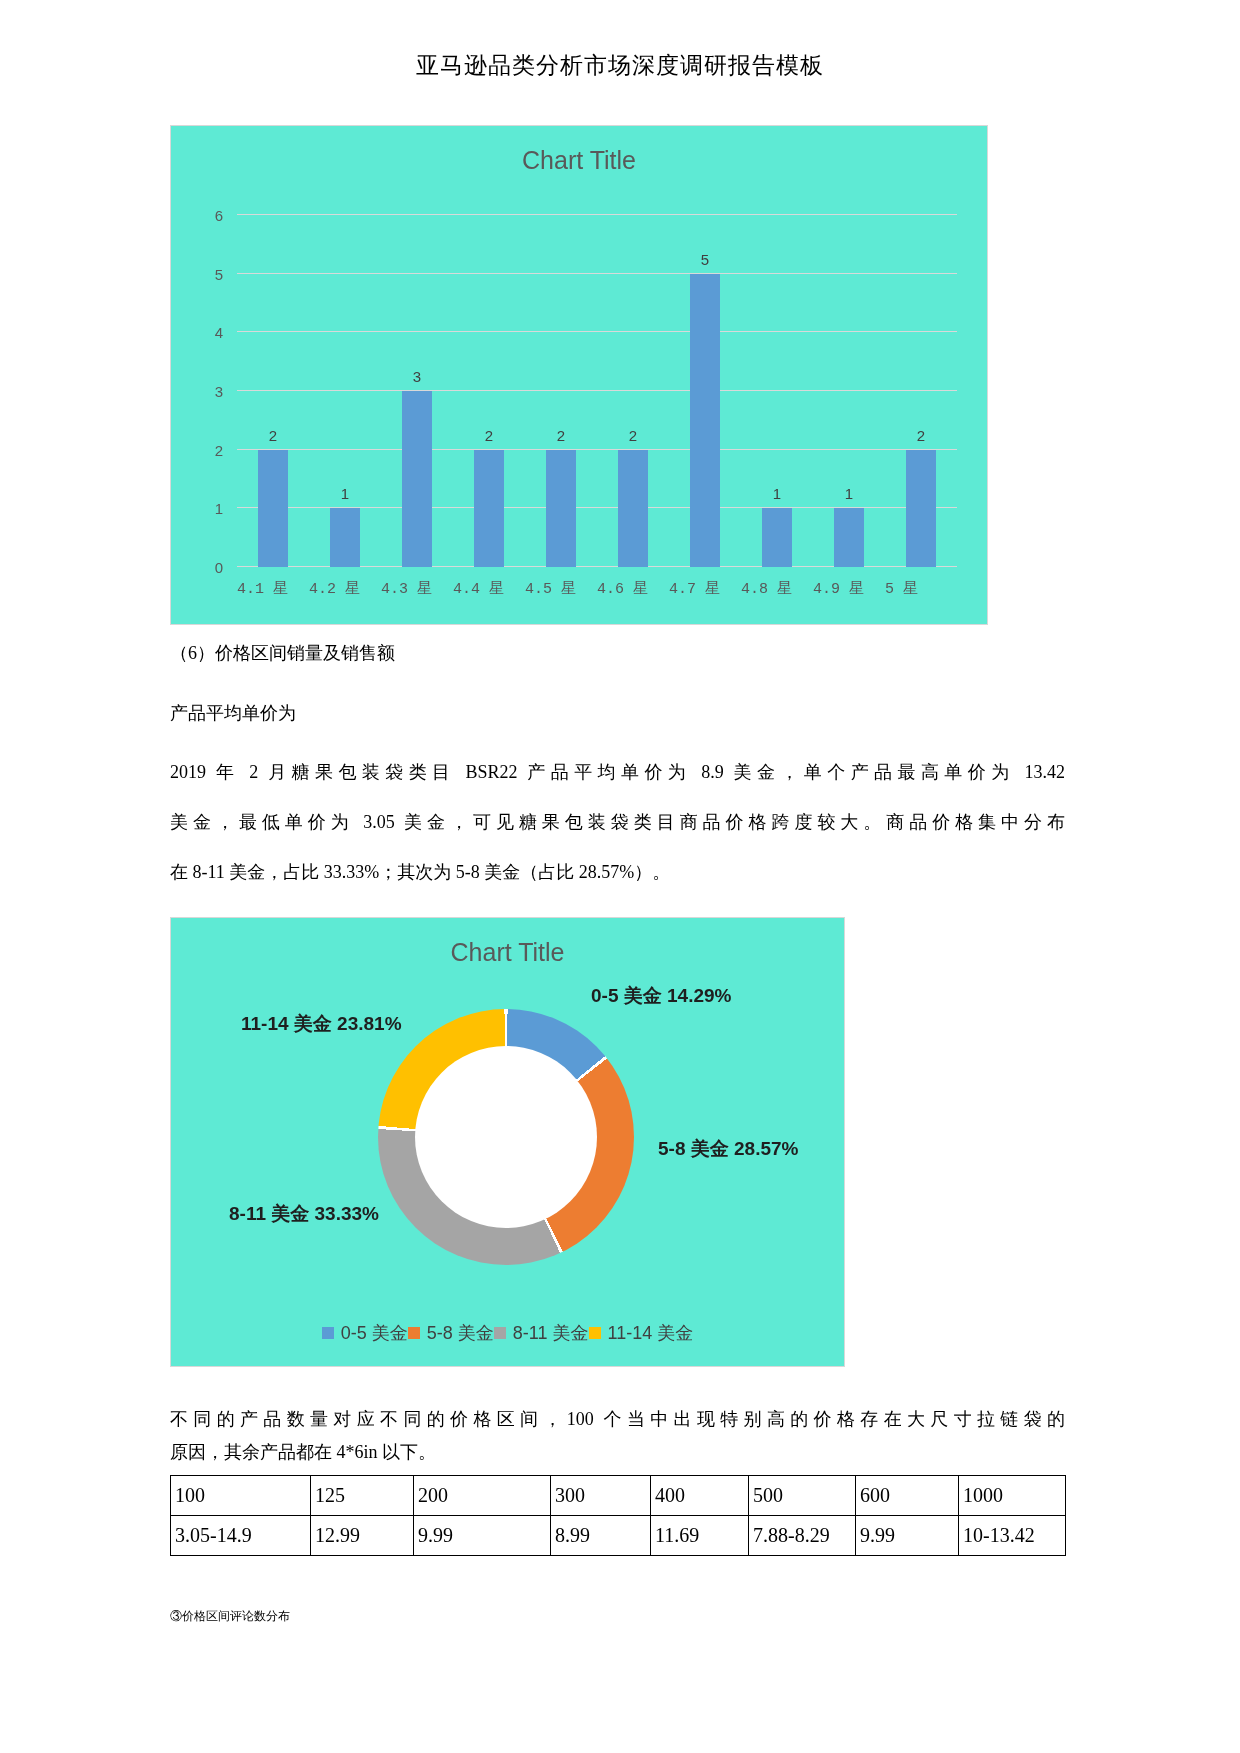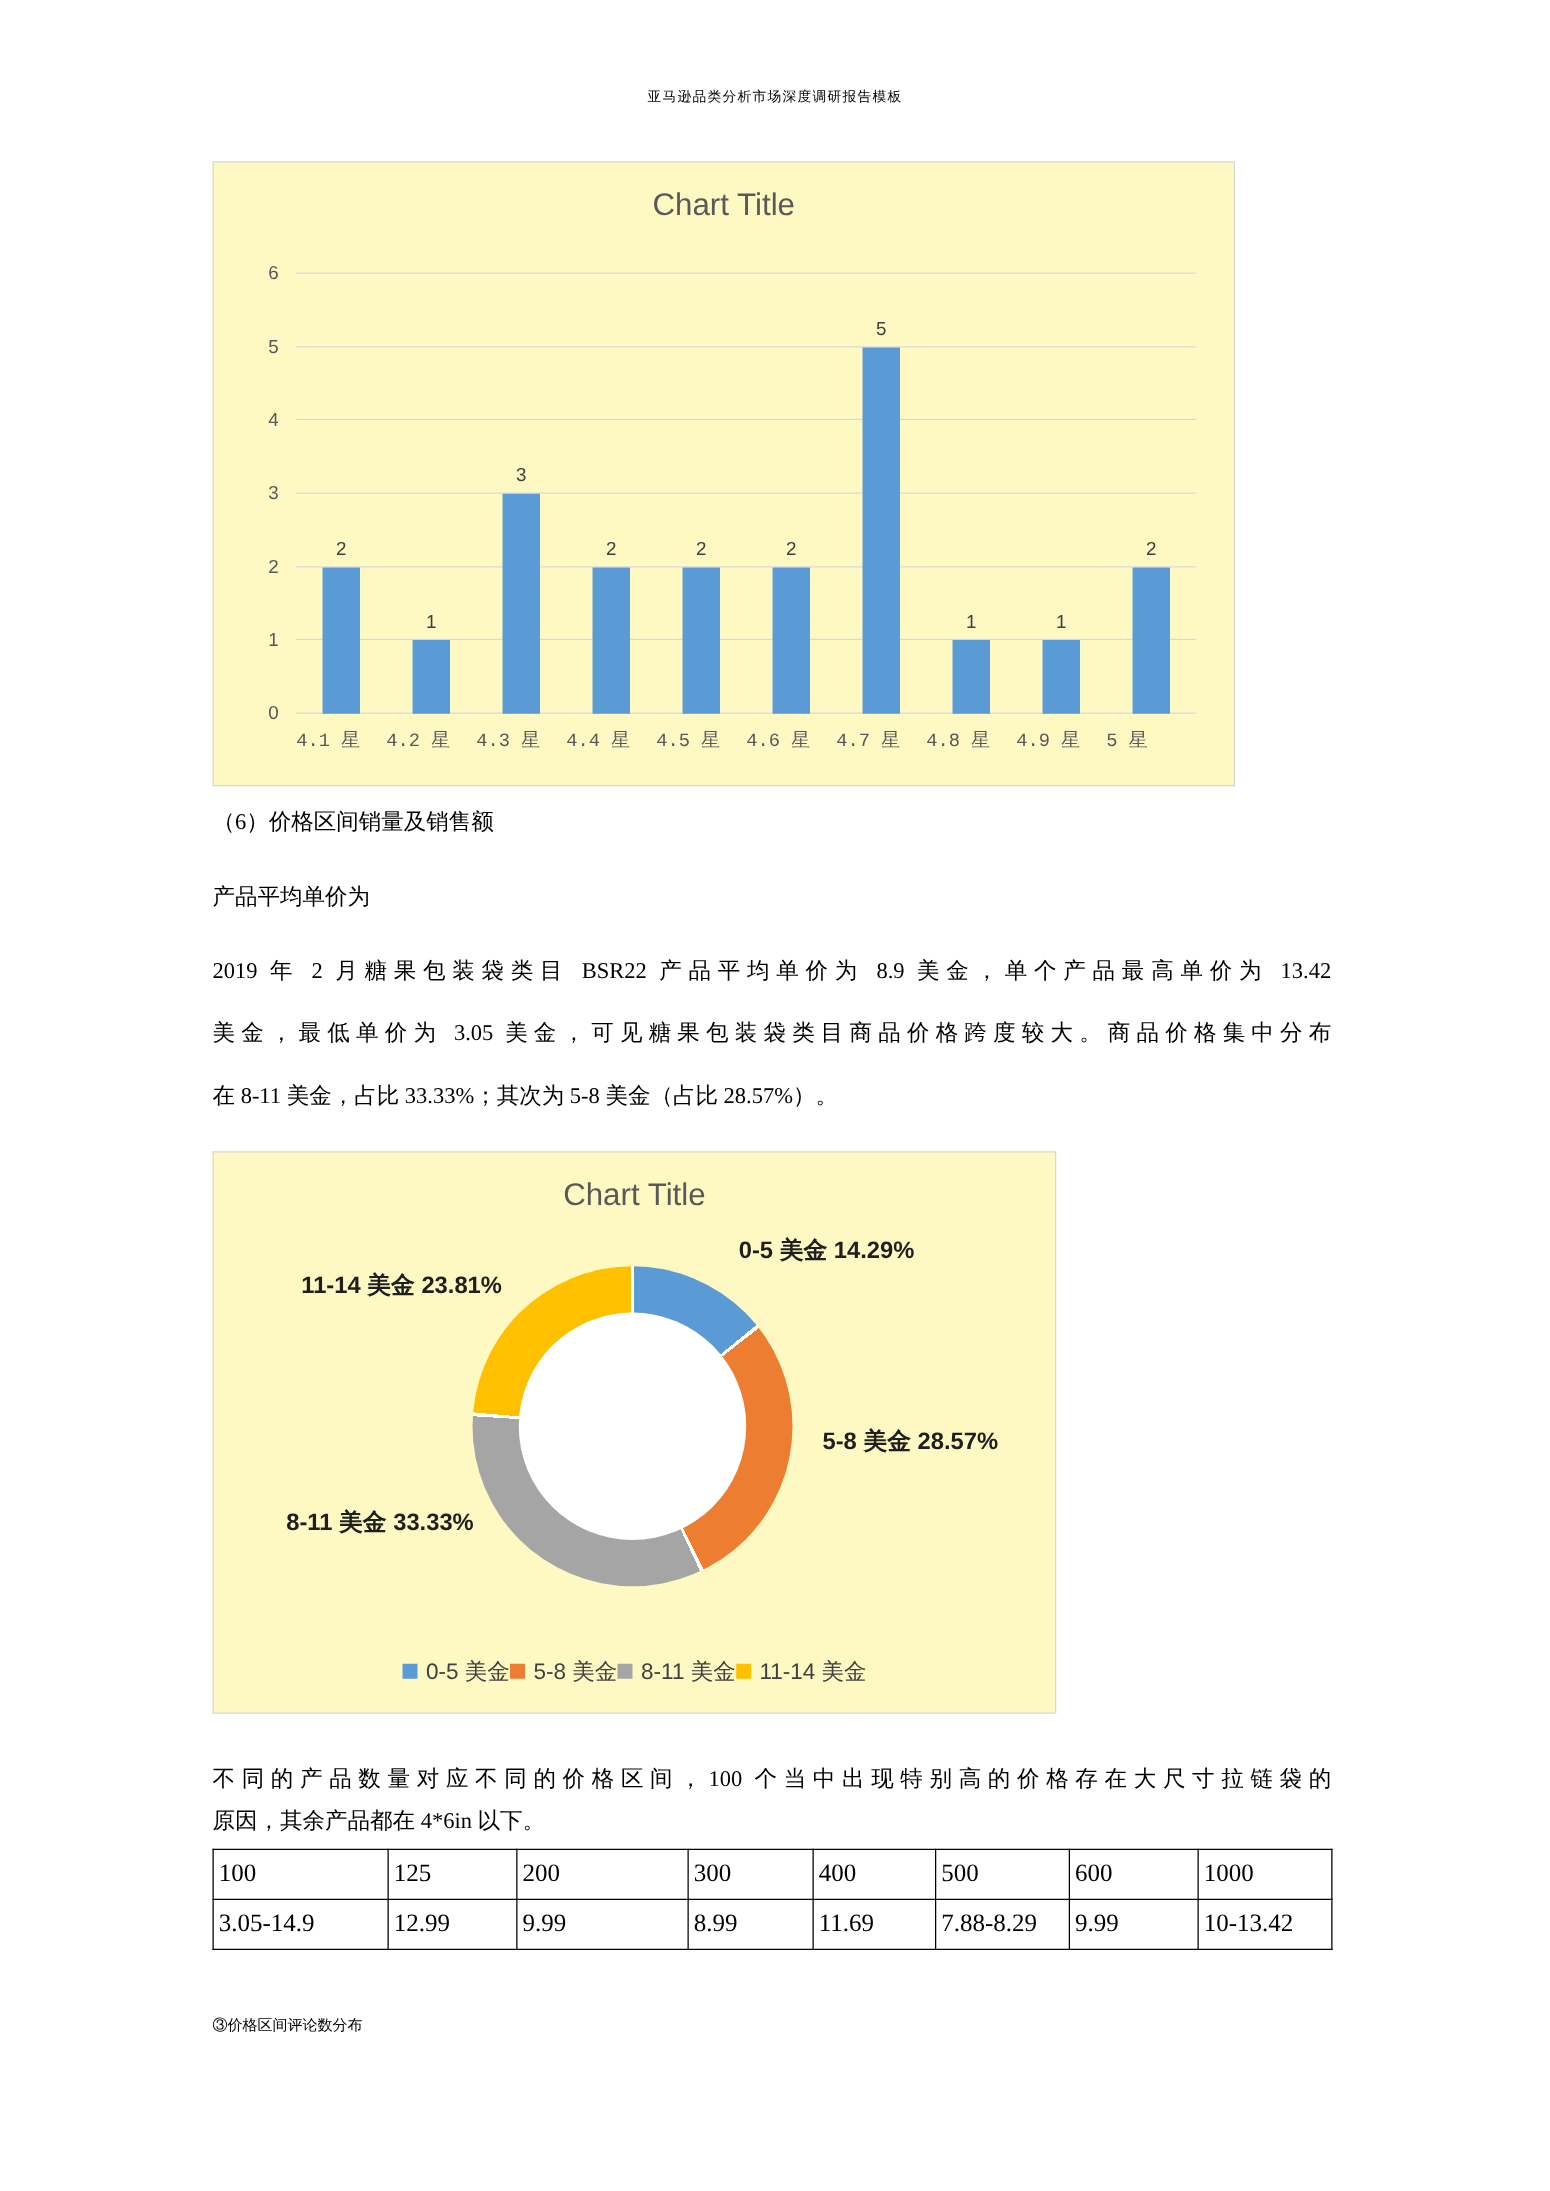--- a/index.html
+++ b/index.html
@@ -1,24 +1,24 @@
 <!DOCTYPE html>
 <html><head>
 <meta charset="utf-8">
 <style>
   * { margin:0; padding:0; box-sizing:border-box; }
   html,body { background:#ffffff; }
   .page {
     position:relative; width:1240px; height:1753px; background:#ffffff;
     font-family:"Liberation Serif","DejaVu Serif",serif; color:#000; overflow:hidden;
   }
-  .doc-header { text-align:center; padding-top:70px; font-size:11px; letter-spacing:1px; }
-
-  
-  .chart-box { border:1px solid #d8d8d8; background:#fef9c3; }
+  .doc-header { text-align:center; padding-top:50px; font-size:23px; letter-spacing:1px; }
+
+  
+  .chart-box { border:1px solid #d8d8d8; background:#5eead4; }
   .chart-title {
     text-align:center; font-family:"Liberation Sans","DejaVu Sans",sans-serif;
     font-size:25px; color:#595959; margin-top:20px; font-weight:400;
   }
 
   
   .bar-box { width:818px; margin:44px 0 0 170px; height:500px; padding:0 20px; }
   .bar-area { position:relative; height:352px; margin:40px 10px 0 46px; }
   .gridline { position:absolute; left:0; right:0; height:1px; background:#d9d9d9; }
   .ytick {

